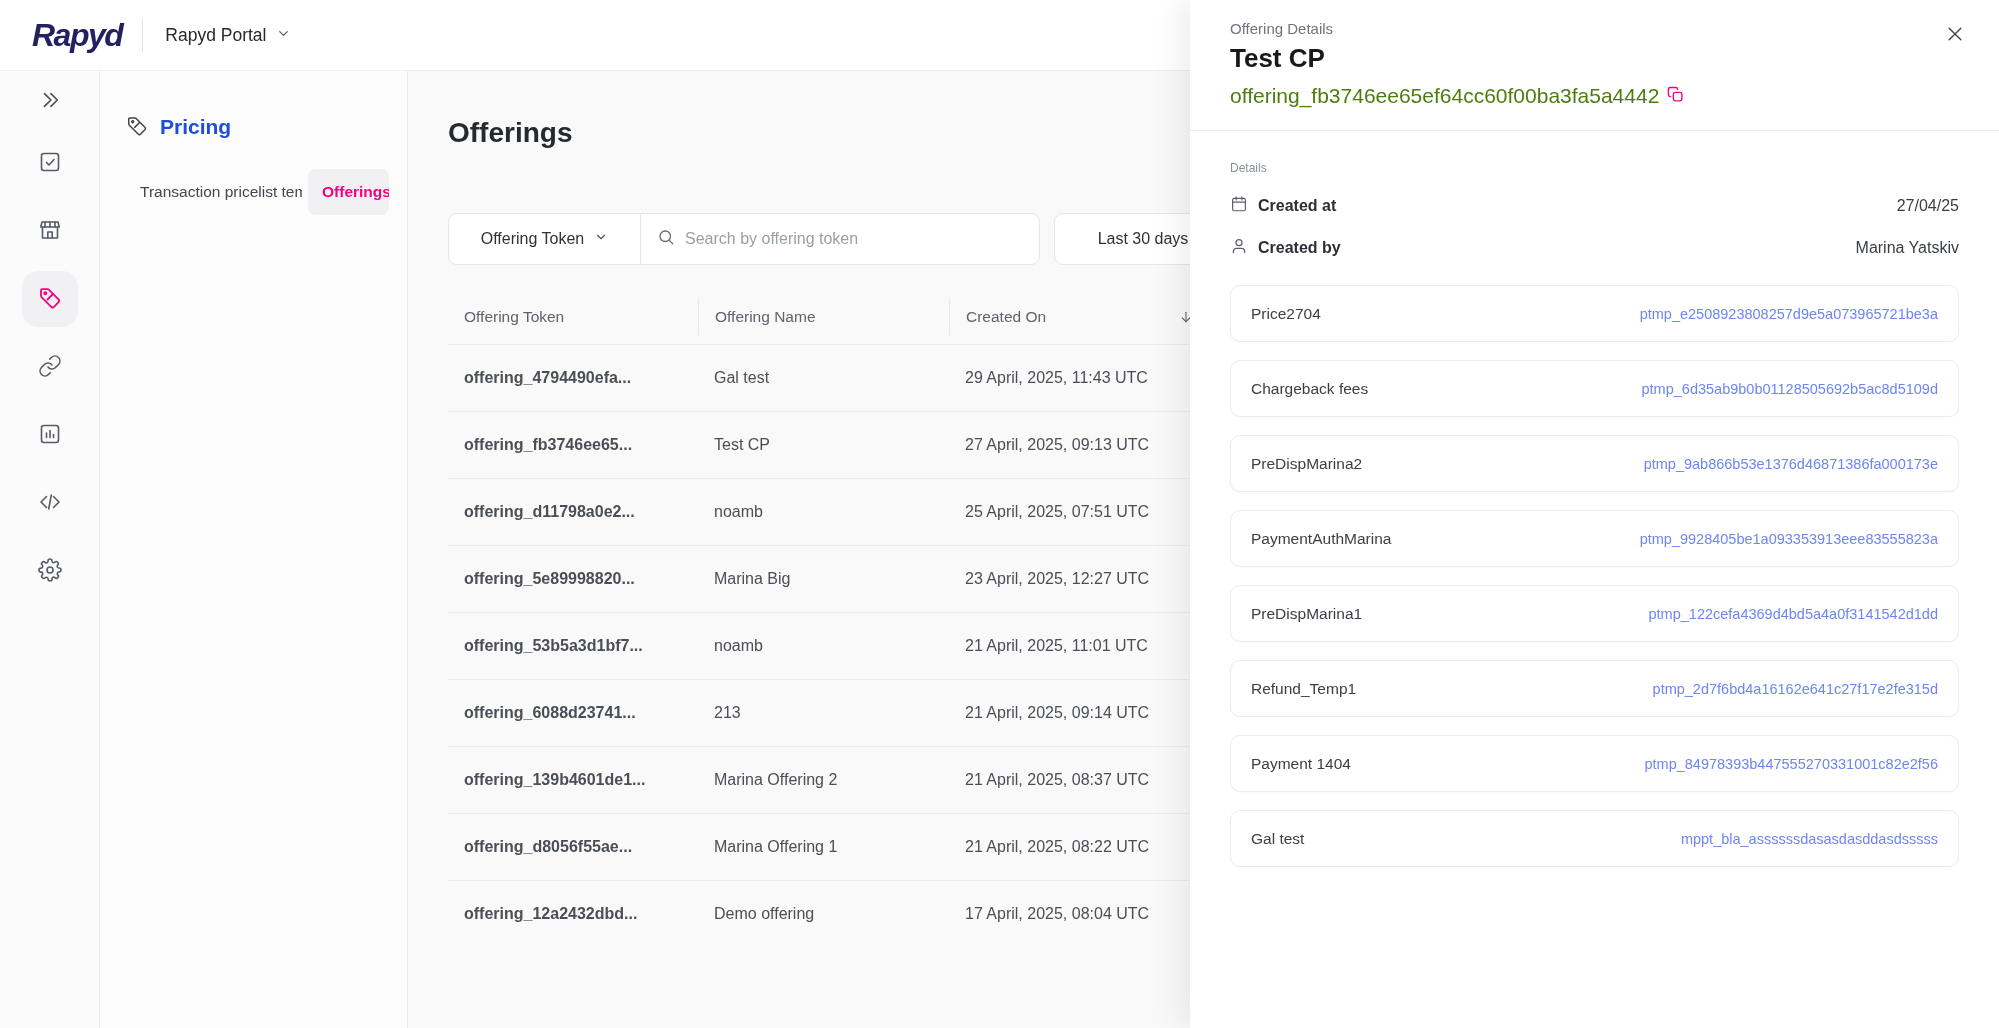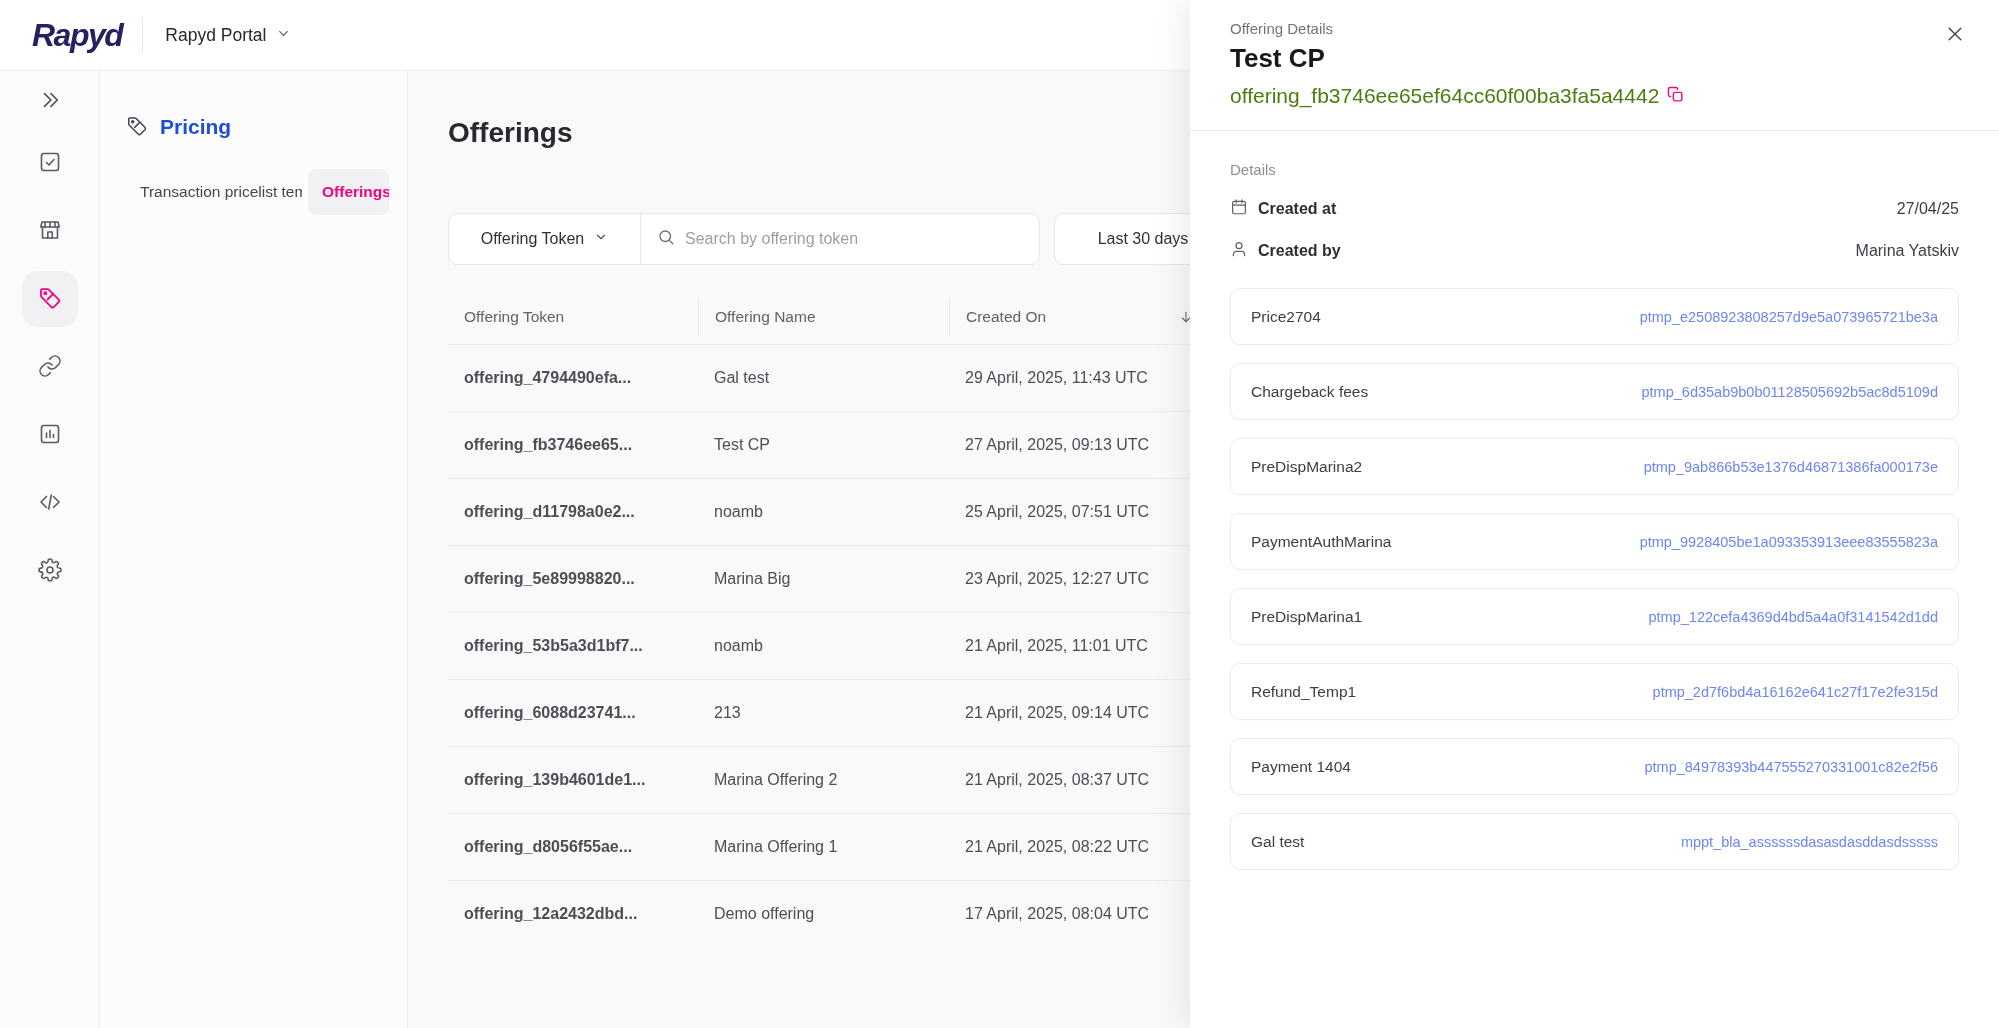--- a/index.html
+++ b/index.html
@@ -68,21 +68,21 @@
   .panel { position:absolute; top:0; right:0; width:809px; height:1028px; background:#fff; box-shadow:-10px 0 28px rgba(20,20,30,0.07); padding:0 40px; z-index:10; }
   .panel-eyebrow { padding-top:20px; font-size:15px; color:#6f747d; }
   .panel-title { margin-top:6px; font-size:26px; font-weight:700; color:#17191d; }
   .panel-token-row { margin-top:10px; display:flex; align-items:center; gap:8px; }
   .panel-token { font-size:21px; color:#4d7c0f; }
   .copy-btn { background:none; border:none; cursor:pointer; display:flex; align-items:center; }
   .copy-btn svg { stroke:#f0047f; }
   .panel-close { position:absolute; top:24px; right:34px; background:none; border:none; cursor:pointer; }
   .panel-close svg { stroke:#3c4046; }
   .panel-divider { margin:22px -40px 0 -40px; height:1px; background:#ececee; }
-  .section-label { font-size:15px; color:#8a8f98; }
+  .section-label { font-size:12px; color:#8a8f98; }
   .details-label { margin-top:30px; }
   .detail-rows { margin-top:20px; display:flex; flex-direction:column; gap:20px; }
   .detail-row { display:flex; align-items:center; gap:10px; }
   .detail-row svg { stroke:#5b6069; flex:none; }
   .detail-label { font-size:16px; font-weight:600; color:#2c2f34; }
   .detail-value { margin-left:auto; font-size:16px; color:#3a3e44; }
   .templates-label { margin-top:46px; }
   .template-list { margin-top:26px; }
   .template-card { height:57px; border:1px solid #ececef; border-radius:10px; background:#fff; box-shadow:0 1px 2px rgba(0,0,0,0.02); display:flex; align-items:center; justify-content:space-between; padding:0 20px; margin-bottom:18px; cursor:pointer; }
   .template-name { font-size:15.5px; color:#3c4046; }

